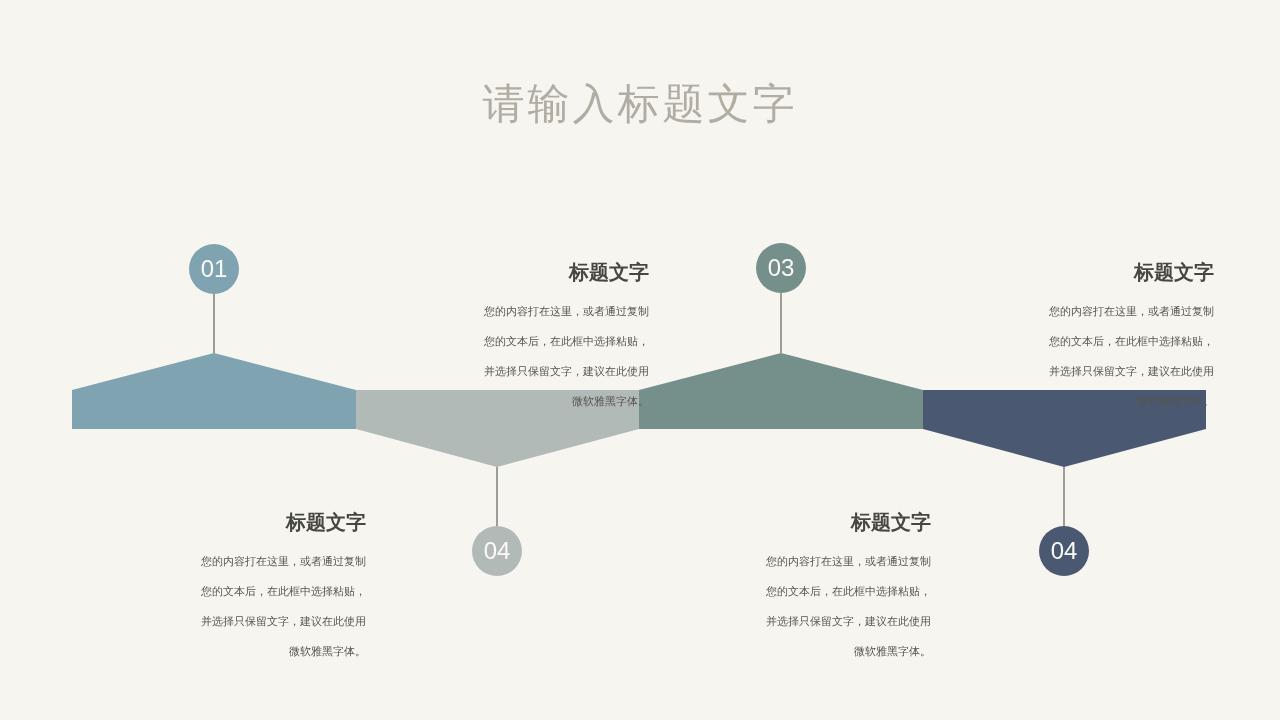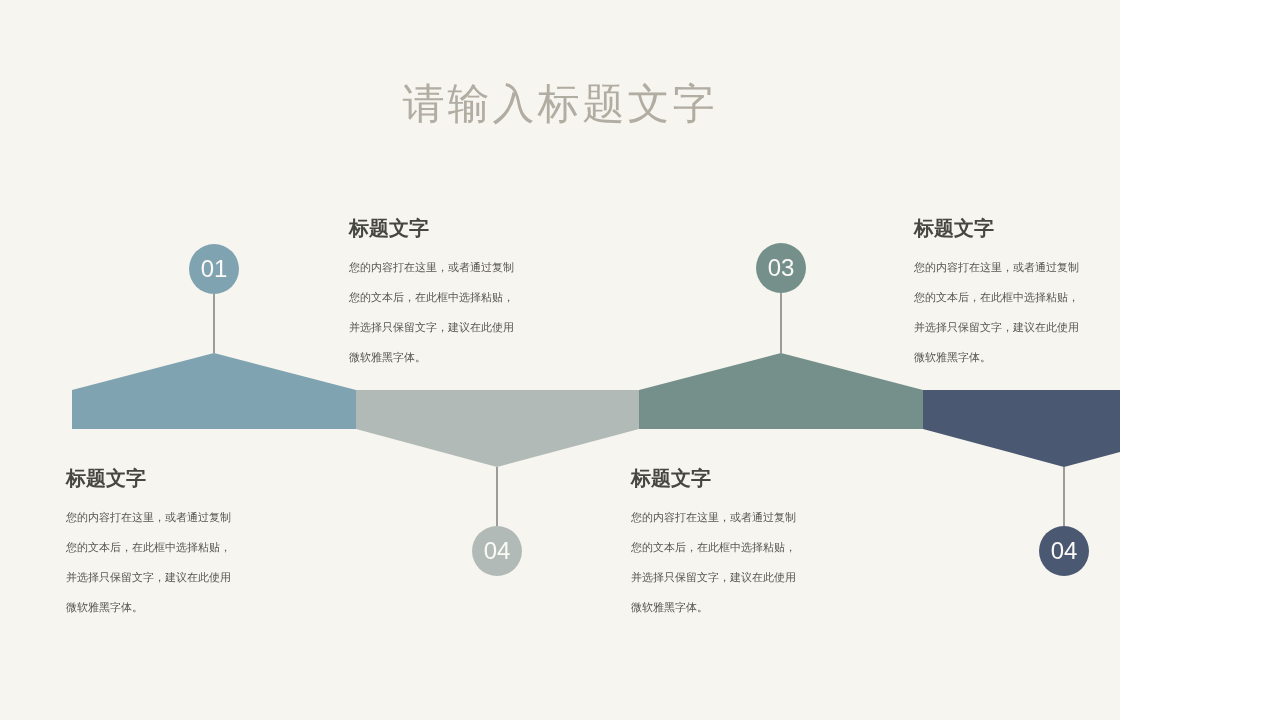--- a/index.html
+++ b/index.html
@@ -1,20 +1,20 @@
 <!DOCTYPE html>
 <html><head>
 <meta charset="utf-8">
 <style>
   html, body { margin: 0; padding: 0; }
   body { font-family: "Liberation Sans", sans-serif; }
 
   .slide {
     position: relative;
-    width: 1120px;
+    width: 1280px;
     height: 720px;
     background: #f7f5ef;
     overflow: hidden;
   }
 
   .slide-title {
     position: absolute;
     top: 76px;
     left: 0;
     width: 100%;
@@ -29,21 +29,22 @@
 
   svg.timeline {
     position: absolute;
     left: 0;
     top: 0;
   }
 
   .block {
     position: absolute;
     width: 300px;
-    text-align: left;
+    text-align: right;
+    margin-top: 44px;
   }
   .block.top    { top: 216px; }
   .block.bottom { top: 466px; }
 
   .block-title {
     font-size: 20px;
     line-height: 24px;
     font-weight: 700;
     color: #474742;
     margin-bottom: 12px;

